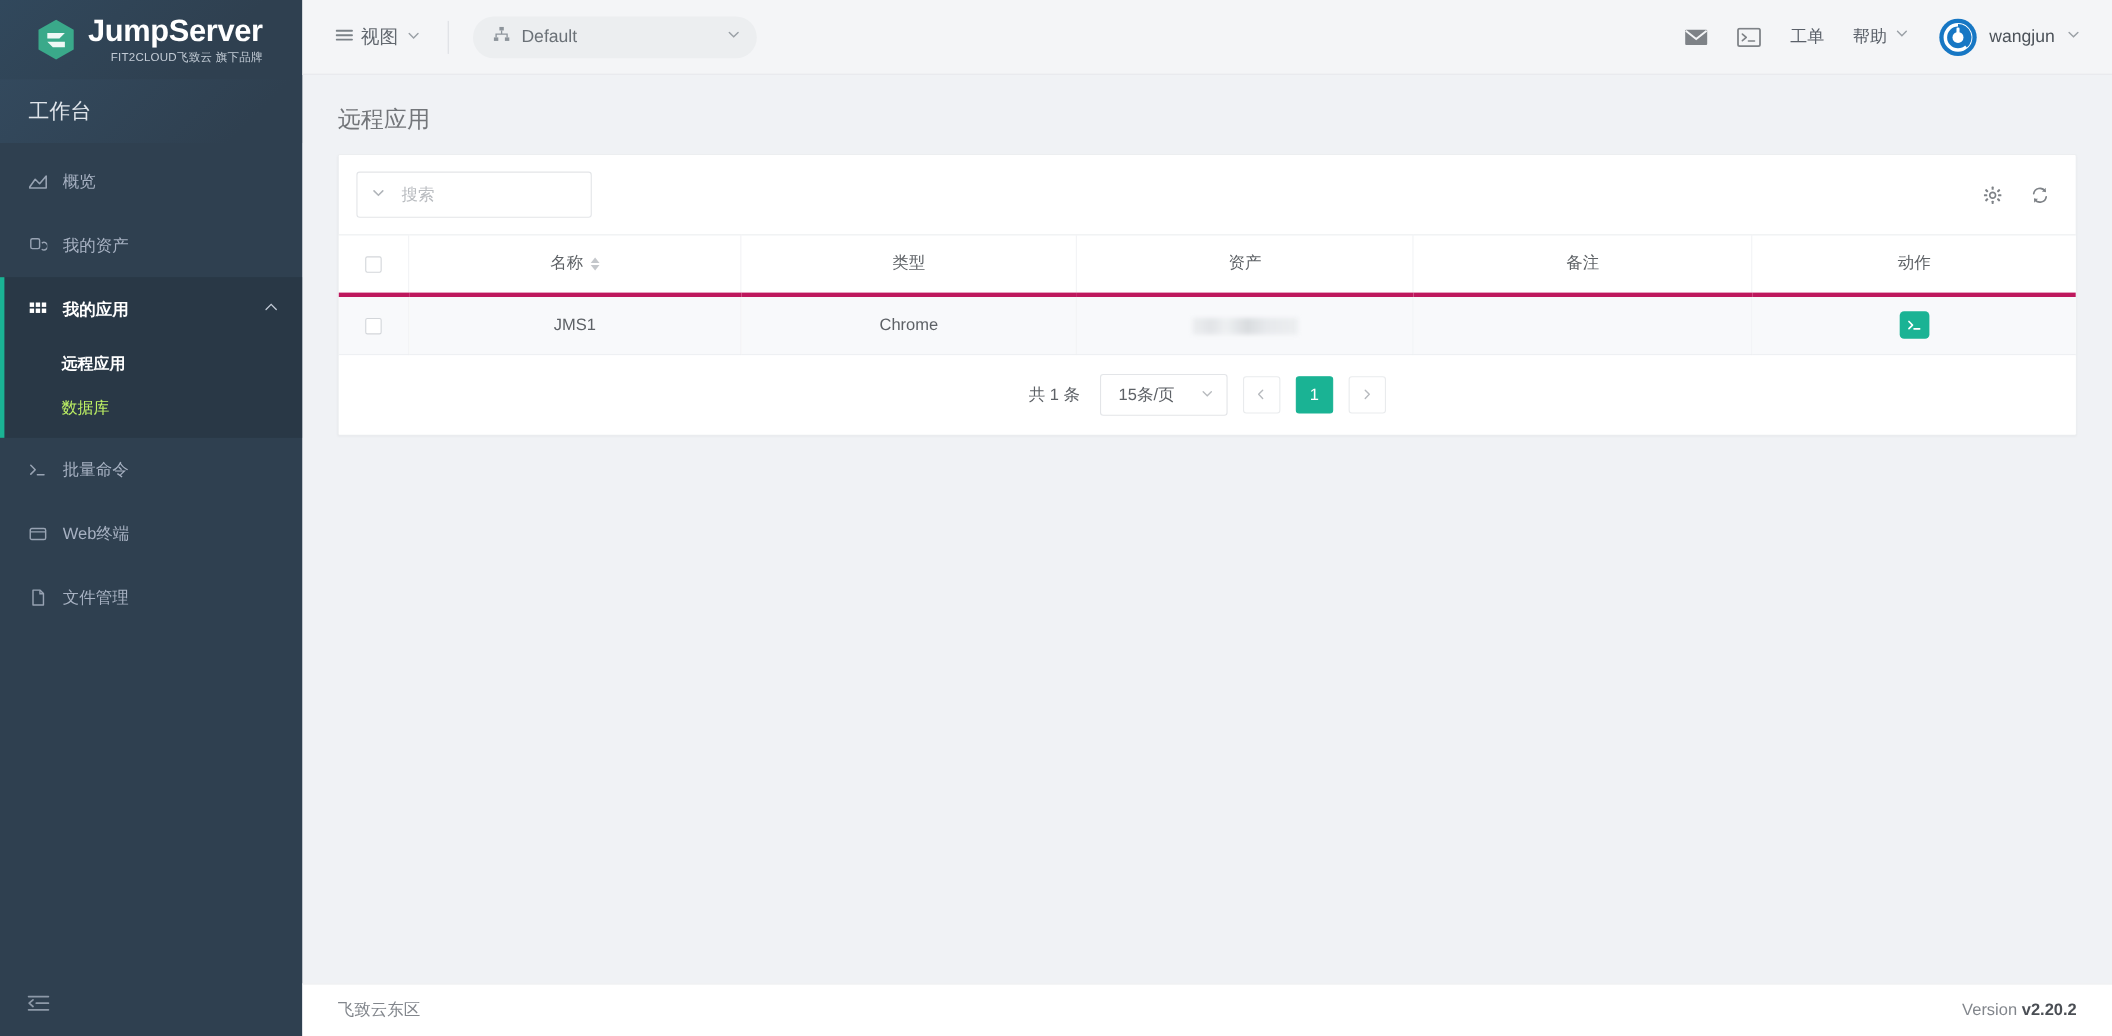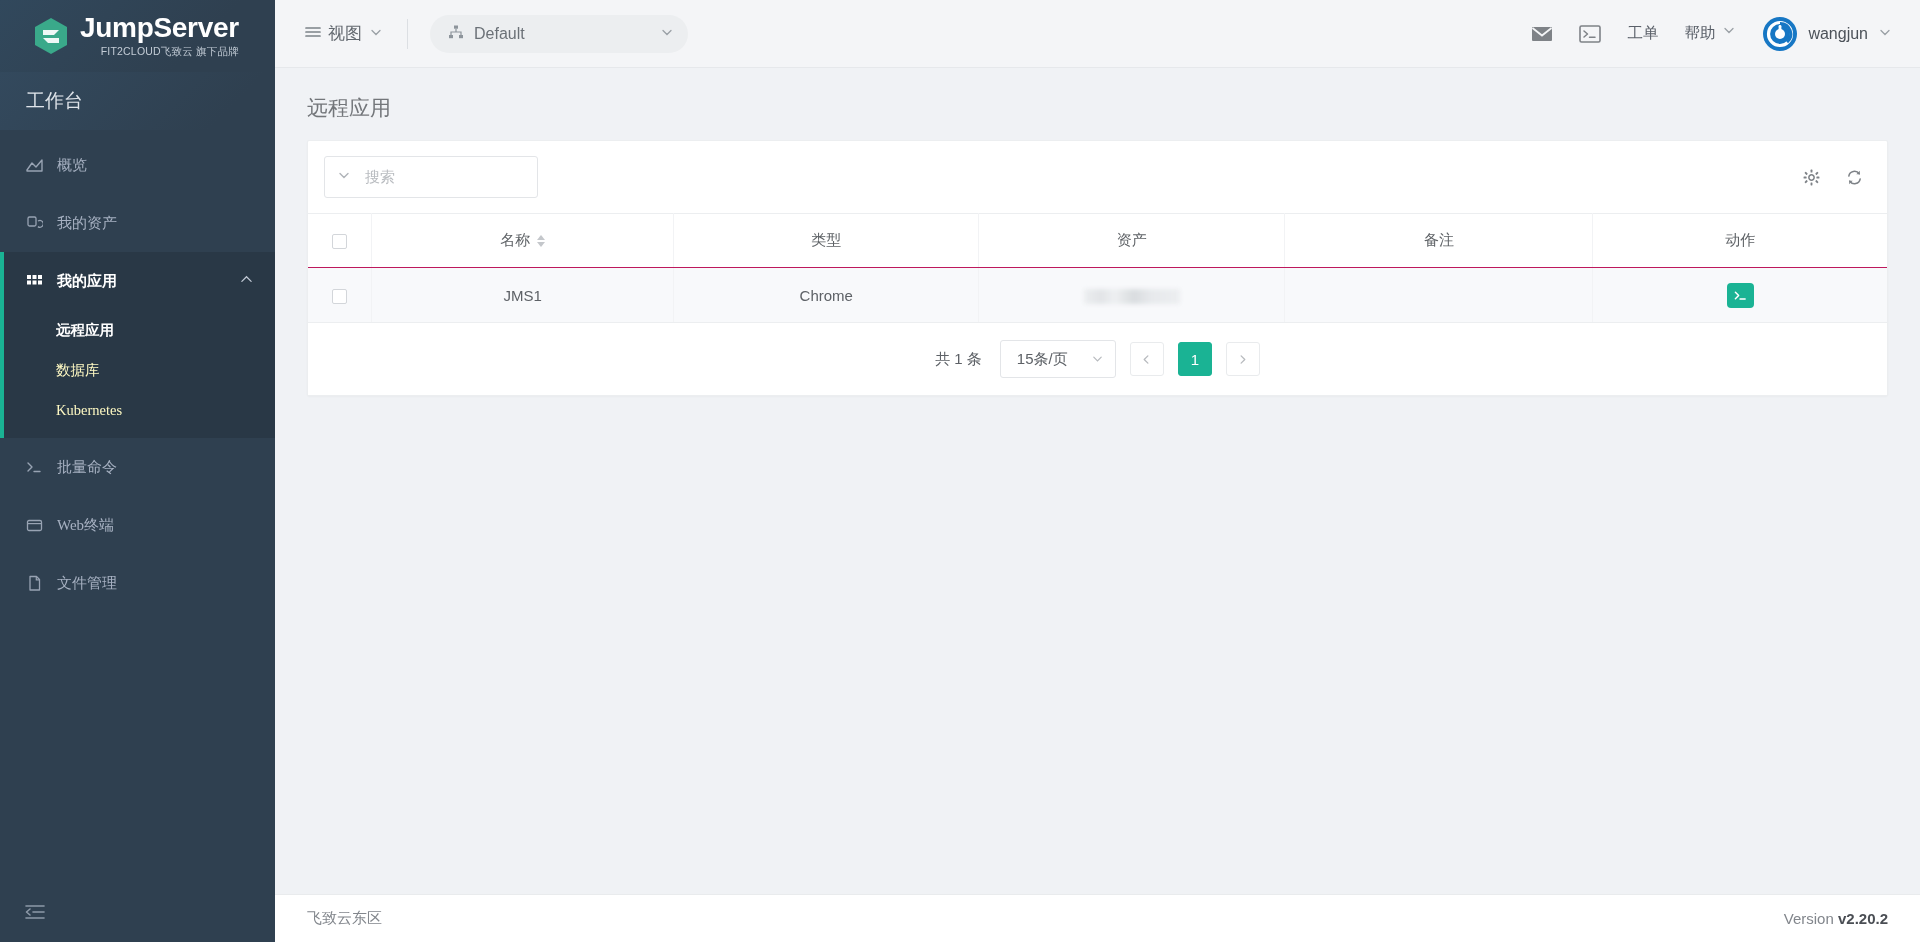--- a/index.html
+++ b/index.html
@@ -24,42 +24,42 @@
   .logo-text { display: flex; flex-direction: column; justify-content: center; }
   .logo-title { font-size: 28px; font-weight: bold; color: #ffffff; line-height: 1.05; letter-spacing: -0.3px; }
   .logo-sub { font-size: 10.5px; color: #c3ccd6; letter-spacing: 0.2px; margin-top: 2px; text-align: right; }
 
   .workbench {
     height: 58px; display: flex; align-items: center; padding-left: 26px;
     font-size: 19px; color: #dfe4ea;
     background: linear-gradient(135deg, #33495d 0%, #2f4050 80%);
   }
 
-  .nav { margin-top: 6px; font-family: Liberation Serif, serif; }
+  .nav { margin-top: 6px; }
   .nav-item {
     height: 58px; display: flex; align-items: center; gap: 14px;
     padding-left: 26px; font-size: 15px; color: #a7b1c2;
     cursor: pointer; position: relative;
   }
   .nav-item .ico { width: 17px; height: 17px; flex: 0 0 17px; display: flex; align-items: center; justify-content: center; }
   .nav-item.active-group {
     background: #293846; color: #ffffff; font-weight: bold;
   }
   .nav-item.active-group::before {
     content: ""; position: absolute; left: 0; top: 0; bottom: 0;
     width: 4px; background: #1ab394;
   }
   .submenu { background: #293846; position: relative; padding-bottom: 8px; }
   .submenu::before {
     content: ""; position: absolute; left: 0; top: 0; bottom: 0;
     width: 4px; background: #1ab394;
   }
   .sub-item {
     height: 40px; display: flex; align-items: center; padding-left: 56px;
-    font-size: 14.5px; color: #fef9c3; cursor: pointer;
+    font-size: 14.5px; color: #bef264; cursor: pointer;
   }
   .sub-item.active { color: #ffffff; font-weight: bold; }
 
   .collapse-btn {
     position: absolute; bottom: 0; left: 0; width: 275px; height: 56px;
     display: flex; align-items: center; padding-left: 24px; cursor: pointer;
   }
 
   
   .main { flex: 1; display: flex; flex-direction: column; height: 942px; background: #f0f2f5; position: relative; }
@@ -96,21 +96,21 @@
     width: 214px; height: 42px; border: 1px solid #e3e5e8; border-radius: 3px;
     display: flex; align-items: center; padding: 0 12px; gap: 14px; cursor: text;
   }
   .search-placeholder { font-size: 15px; color: #b9bcc0; }
   .toolbar-icons { margin-left: auto; display: flex; align-items: center; gap: 26px; }
   .tool-icon { cursor: pointer; display: flex; }
 
   table { width: 100%; border-collapse: collapse; table-layout: fixed; }
   thead th {
     height: 54px; font-size: 15px; font-weight: normal; color: #5e6266;
-    border-top: 1px solid #eceef0; border-bottom: 1px solid #be185d;
+    border-top: 1px solid #eceef0; border-bottom: 4px solid #be185d;
     border-right: 1px solid #f2f3f5; background: #ffffff;
   }
   thead th:last-child { border-right: none; }
   .col-check { width: 63px; }
   .col-name { width: 299px; }
   .col-type { width: 302px; }
   .col-asset { width: 303px; }
   .col-note { width: 305px; }
   .col-action { width: 291px; }
   .th-inner { display: flex; align-items: center; justify-content: center; gap: 7px; }
@@ -230,23 +230,20 @@
             </svg>
         </span>
       </div>
 
       <div class="submenu">
         <div class="sub-item active">
           <span>远程应用</span>
         </div>
         <div class="sub-item">
           <span>数据库</span>
-        </div>
-        <div class="sub-item">
-          <span>Kubernetes</span>
         </div>
       </div>
 
       <div class="nav-item">
         <span class="ico">
           <svg viewBox="0 0 17 17" width="17" height="17">
             <path d="M2 4 L6 8 L2 12" fill="none" stroke="#98a3b3" stroke-width="1.4" stroke-linecap="round" stroke-linejoin="round"></path>
             <line x1="8" y1="12.5" x2="14" y2="12.5" stroke="#98a3b3" stroke-width="1.4" stroke-linecap="round"></line>
           </svg>
         </span>

